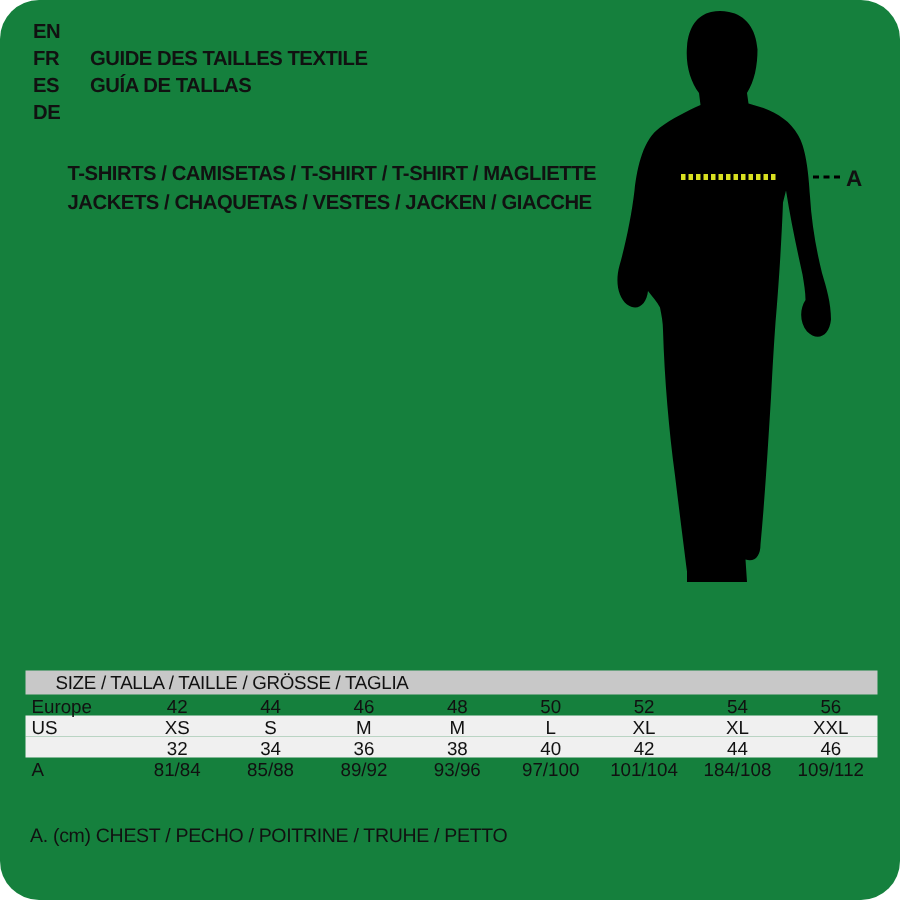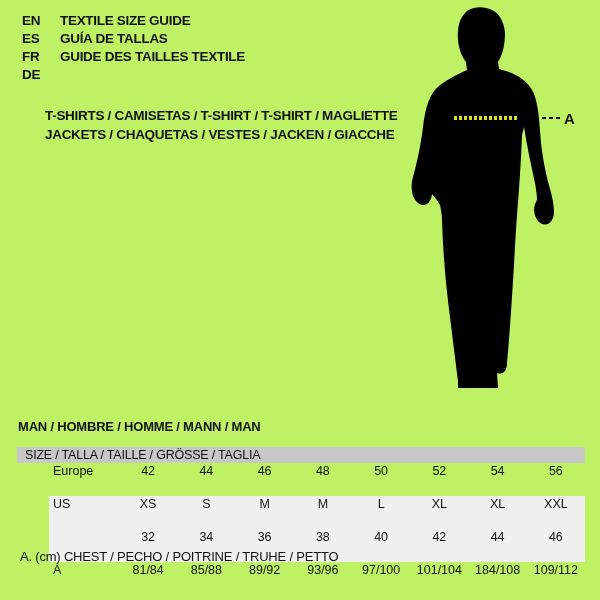--- a/index.html
+++ b/index.html
@@ -1,62 +1,61 @@
 <!DOCTYPE html>
 <html><head>
 <meta charset="utf-8">
 <style>
   * { margin:0; padding:0; box-sizing:border-box; }
   html,body { width:600px; height:600px; background:#fff; overflow:hidden; }
   body { font-family:"Liberation Sans", sans-serif; color:#111; position:relative; }
-  .canvas { position:absolute; inset:0; width:600px; height:600px; background:#bef264; }
+  .canvas { position:absolute; inset:0; width:600px; height:600px; background:#15803d;border-radius:26px; }
 
   
   .lang-list { position:absolute; left:22px; top:12px; font-weight:bold; font-size:13.5px; letter-spacing:-0.3px; }
   .lang-row { display:flex; line-height:18px; }
   .lang-code { width:38px; }
   .lang-label { white-space:nowrap; }
 
   
   .categories { position:absolute; left:21px; top:106px; font-weight:bold; font-size:13.5px; line-height:19px; letter-spacing:-0.3px; white-space:nowrap;margin-left:24px; }
 
   
   .figure { position:absolute; left:402px; top:7px; width:195px; height:385px; }
 
   
   .section-title { position:absolute; left:18px; top:419px; font-weight:bold; font-size:13px; letter-spacing:-0.2px; white-space:nowrap; }
 
   
   .size-table { position:absolute; left:17px; top:447px; width:568px; font-size:12.5px; }
-  .table-header { background:#c8c8c8; height:16px; line-height:16px; padding-left:8px; letter-spacing:-0.2px; }
-  .t-row { display:flex; height:33px; line-height:16px;margin-left:32px; }
+  .table-header { background:#c8c8c8; height:16px; line-height:16px; padding-left:20px; letter-spacing:-0.2px; }
+  .t-row { display:flex; height:14px; line-height:16px; }
   .t-row.shaded { background:#f0f0f0;justify-content:center; }
   .row-label { width:70px; padding-left:4px; text-align:left; }
   .cell { flex:1; text-align:center; }
 
   
   .footnote { position:absolute; left:20px; top:549px; font-weight:normal; font-size:13px; letter-spacing:-0.2px; white-space:nowrap; }
 </style>
 </head>
 <body>
 
 <div class="canvas">
 
   <div class="lang-list">
     <div class="lang-row">
       <span class="lang-code">EN</span>
-      <span class="lang-label">TEXTILE SIZE GUIDE</span>
+    </div>
+    <div class="lang-row">
+      <span class="lang-code">FR</span>
+      <span class="lang-label">GUIDE DES TAILLES TEXTILE</span>
     </div>
     <div class="lang-row">
       <span class="lang-code">ES</span>
       <span class="lang-label">GUÍA DE TALLAS</span>
-    </div>
-    <div class="lang-row">
-      <span class="lang-code">FR</span>
-      <span class="lang-label">GUIDE DES TAILLES TEXTILE</span>
     </div>
     <div class="lang-row">
       <span class="lang-code">DE</span>
     </div>
   </div>
 
   <div class="categories">
     <div>T-SHIRTS / CAMISETAS / T-SHIRT / T-SHIRT / MAGLIETTE</div>
     <div>JACKETS / CHAQUETAS / VESTES / JACKEN / GIACCHE</div>
   </div>
@@ -98,21 +97,20 @@
         C101,47 103,37 103,26
         C102,12 95,3 84,1
         C80,0 76,0 72,1
         Z"></path>
       <line x1="52" y1="111" x2="116" y2="111" stroke="#d9e021" stroke-width="4" stroke-dasharray="3 2"></line>
       <line x1="140" y1="111" x2="158" y2="111" stroke="#000" stroke-width="2" stroke-dasharray="4 3"></line>
       <text x="162" y="117" font-size="15" font-weight="bold" font-family="Liberation Sans, sans-serif" fill="#111">A</text>
     </svg>
   </div>
 
-  <div class="section-title">MAN / HOMBRE / HOMME / MANN / MAN</div>
 
   <div class="size-table">
     <div class="table-header">SIZE / TALLA / TAILLE / GRÖSSE / TAGLIA</div>
 
     <div class="t-row">
       <span class="row-label">Europe</span>
       <span class="cell">42</span>
       <span class="cell">44</span>
       <span class="cell">46</span>
       <span class="cell">48</span>

